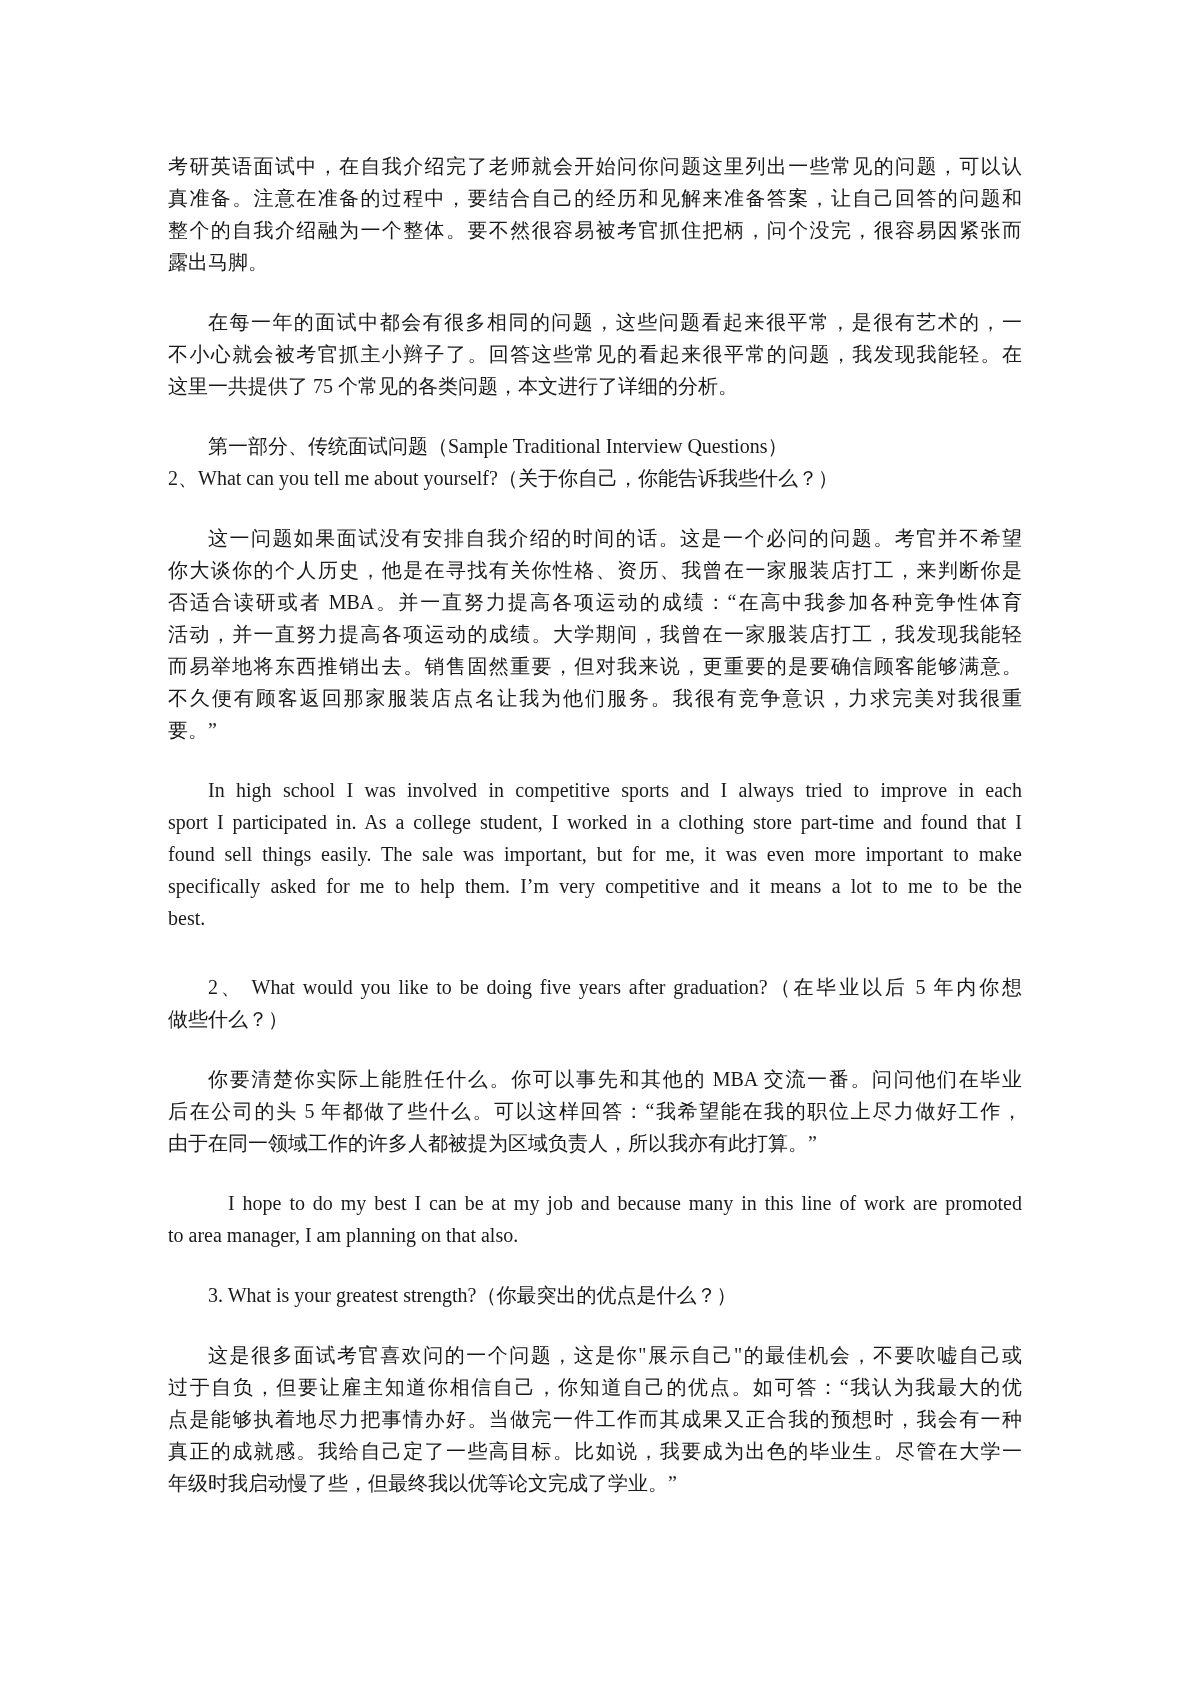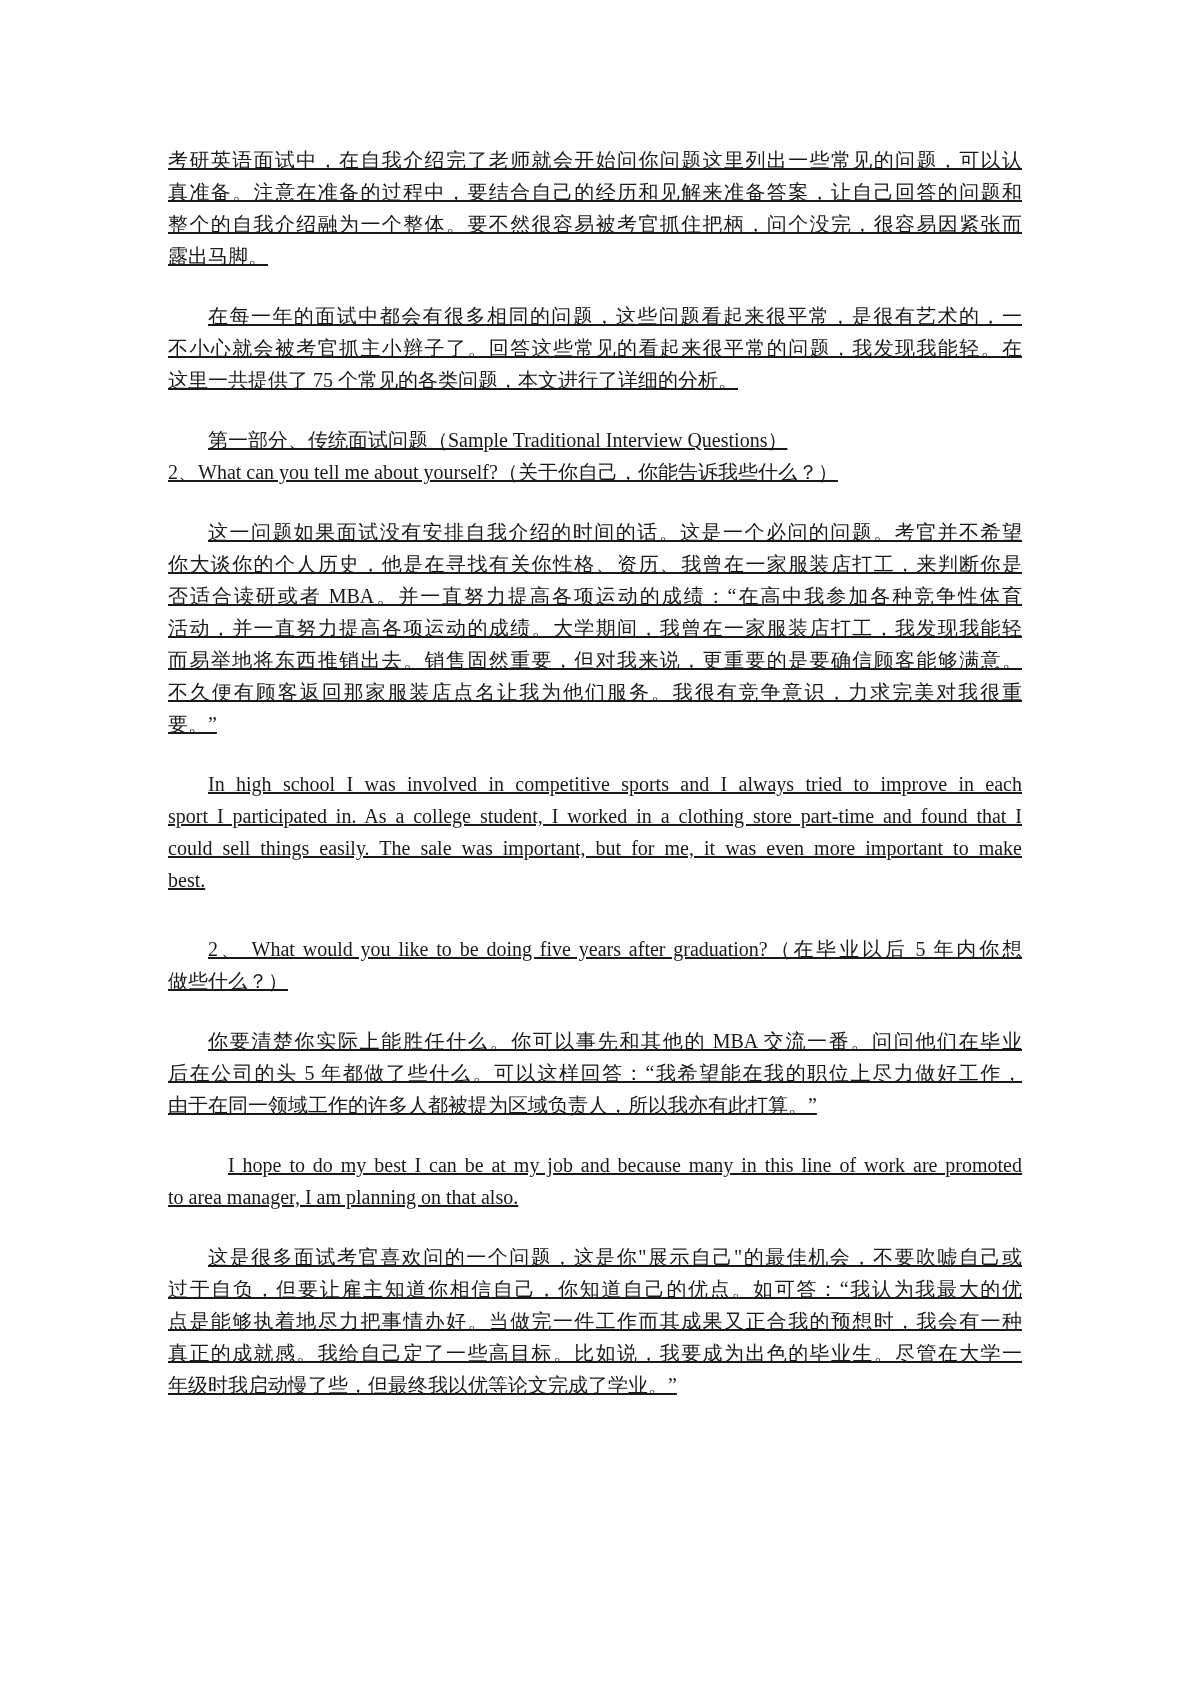--- a/index.html
+++ b/index.html
@@ -14,23 +14,22 @@
     overflow: hidden;
   }
   .page {
     position: absolute;
     inset: 0;
     background: #ffffff;
   }
   .doc {
     position: absolute;
     left: 168px;
-    top: 144px;
+    top: 150px;
     width: 854px;
-    text-decoration: underline;
   }
   .block { margin: 0 0 28px 0; }
   .block:last-child { margin-bottom: 0; }
   .line {
     height: 32px;
     line-height: 32px;
     font-size: 20px;
     white-space: normal;
     overflow: visible;
   }
@@ -70,37 +69,41 @@
         <div class="line j">你大谈你的个人历史，他是在寻找有关你性格、资历、我曾在一家服装店打工，来判断你是</div>
         <div class="line j">否适合读研或者 MBA。并一直努力提高各项运动的成绩：“在高中我参加各种竞争性体育</div>
         <div class="line j">活动，并一直努力提高各项运动的成绩。大学期间，我曾在一家服装店打工，我发现我能轻</div>
         <div class="line j">而易举地将东西推销出去。销售固然重要，但对我来说，更重要的是要确信顾客能够满意。</div>
         <div class="line j">不久便有顾客返回那家服装店点名让我为他们服务。我很有竞争意识，力求完美对我很重</div>
         <div class="line l">要。”</div>
       </div>
       <div class="block">
         <div class="line j" style="text-indent: 2em;">In high school I was involved in competitive sports and I always tried to improve in each</div>
         <div class="line j">sport I participated in. As a college student, I worked in a clothing store part-time and found that I</div>
-        <div class="line j">could sell things easily. The sale was important, but for me, it was even more important to make</div>
+        <div class="line j">found sell things easily. The sale was important, but for me, it was even more important to make</div>
+        <div class="line j">specifically asked for me to help them. I’m very competitive and it means a lot to me to be the</div>
         <div class="line l">best.</div>
       </div>
       <div class="block">
         <div class="line j" style="text-indent: 2em; margin-top: 37px;">2、 What would you like to be doing five years after graduation?（在毕业以后 5 年内你想</div>
         <div class="line l">做些什么？）</div>
       </div>
       <div class="block">
         <div class="line j" style="text-indent: 2em;">你要清楚你实际上能胜任什么。你可以事先和其他的 MBA 交流一番。问问他们在毕业</div>
         <div class="line j">后在公司的头 5 年都做了些什么。可以这样回答：“我希望能在我的职位上尽力做好工作，</div>
         <div class="line l">由于在同一领域工作的许多人都被提为区域负责人，所以我亦有此打算。”</div>
       </div>
       <div class="block">
         <div class="line j" style="text-indent: 3em;">I hope to do my best I can be at my job and because many in this line of work are promoted</div>
         <div class="line l">to area manager, I am planning on that also.</div>
       </div>
       <div class="block">
+        <div class="line l" style="text-indent: 2em;">3. What is your greatest strength?（你最突出的优点是什么？）</div>
+      </div>
+      <div class="block">
         <div class="line j" style="text-indent: 2em;">这是很多面试考官喜欢问的一个问题，这是你"展示自己"的最佳机会，不要吹嘘自己或</div>
         <div class="line j">过于自负，但要让雇主知道你相信自己，你知道自己的优点。如可答：“我认为我最大的优</div>
         <div class="line j">点是能够执着地尽力把事情办好。当做完一件工作而其成果又正合我的预想时，我会有一种</div>
         <div class="line j">真正的成就感。我给自己定了一些高目标。比如说，我要成为出色的毕业生。尽管在大学一</div>
         <div class="line l">年级时我启动慢了些，但最终我以优等论文完成了学业。”</div>
       </div>
     </div>
 </div>
 
 </body></html>

